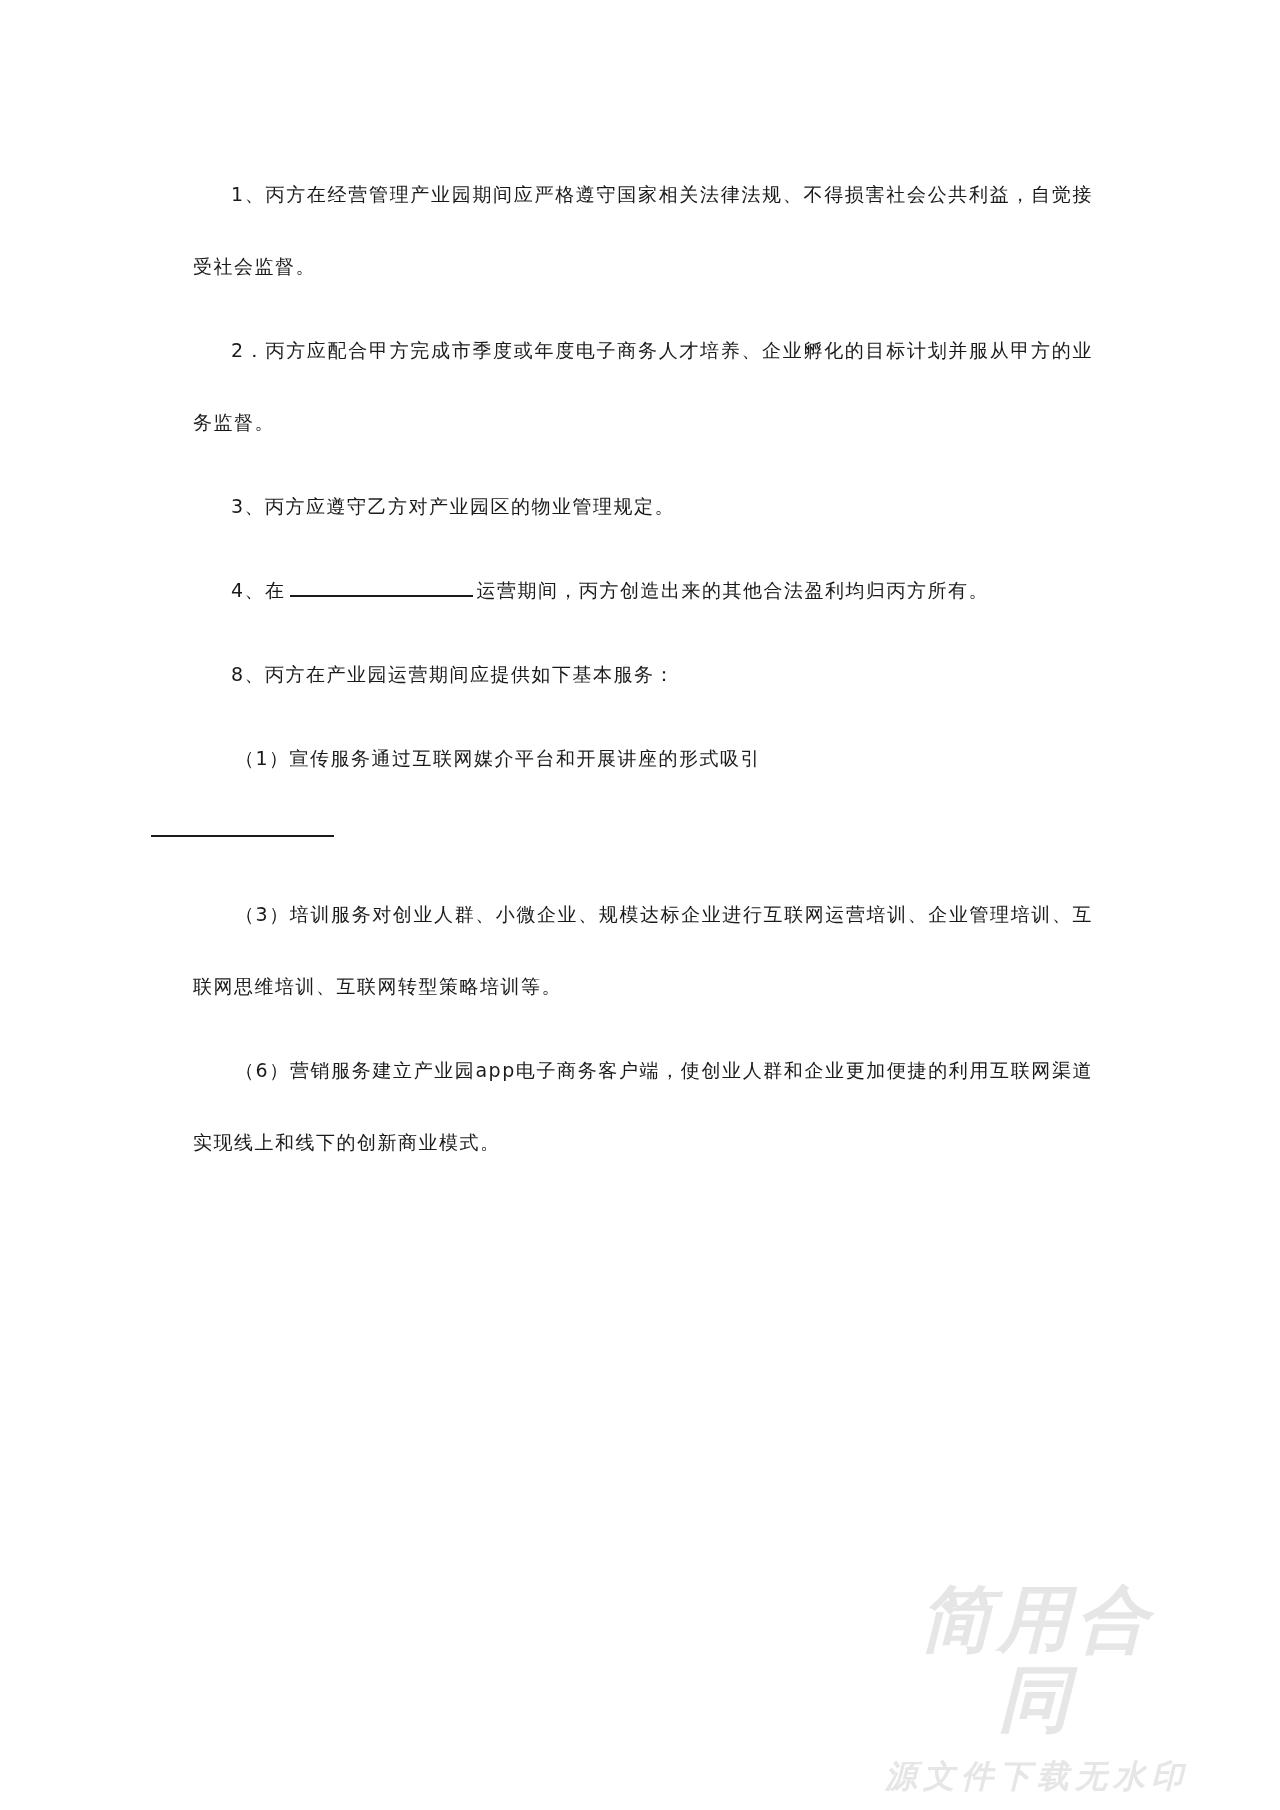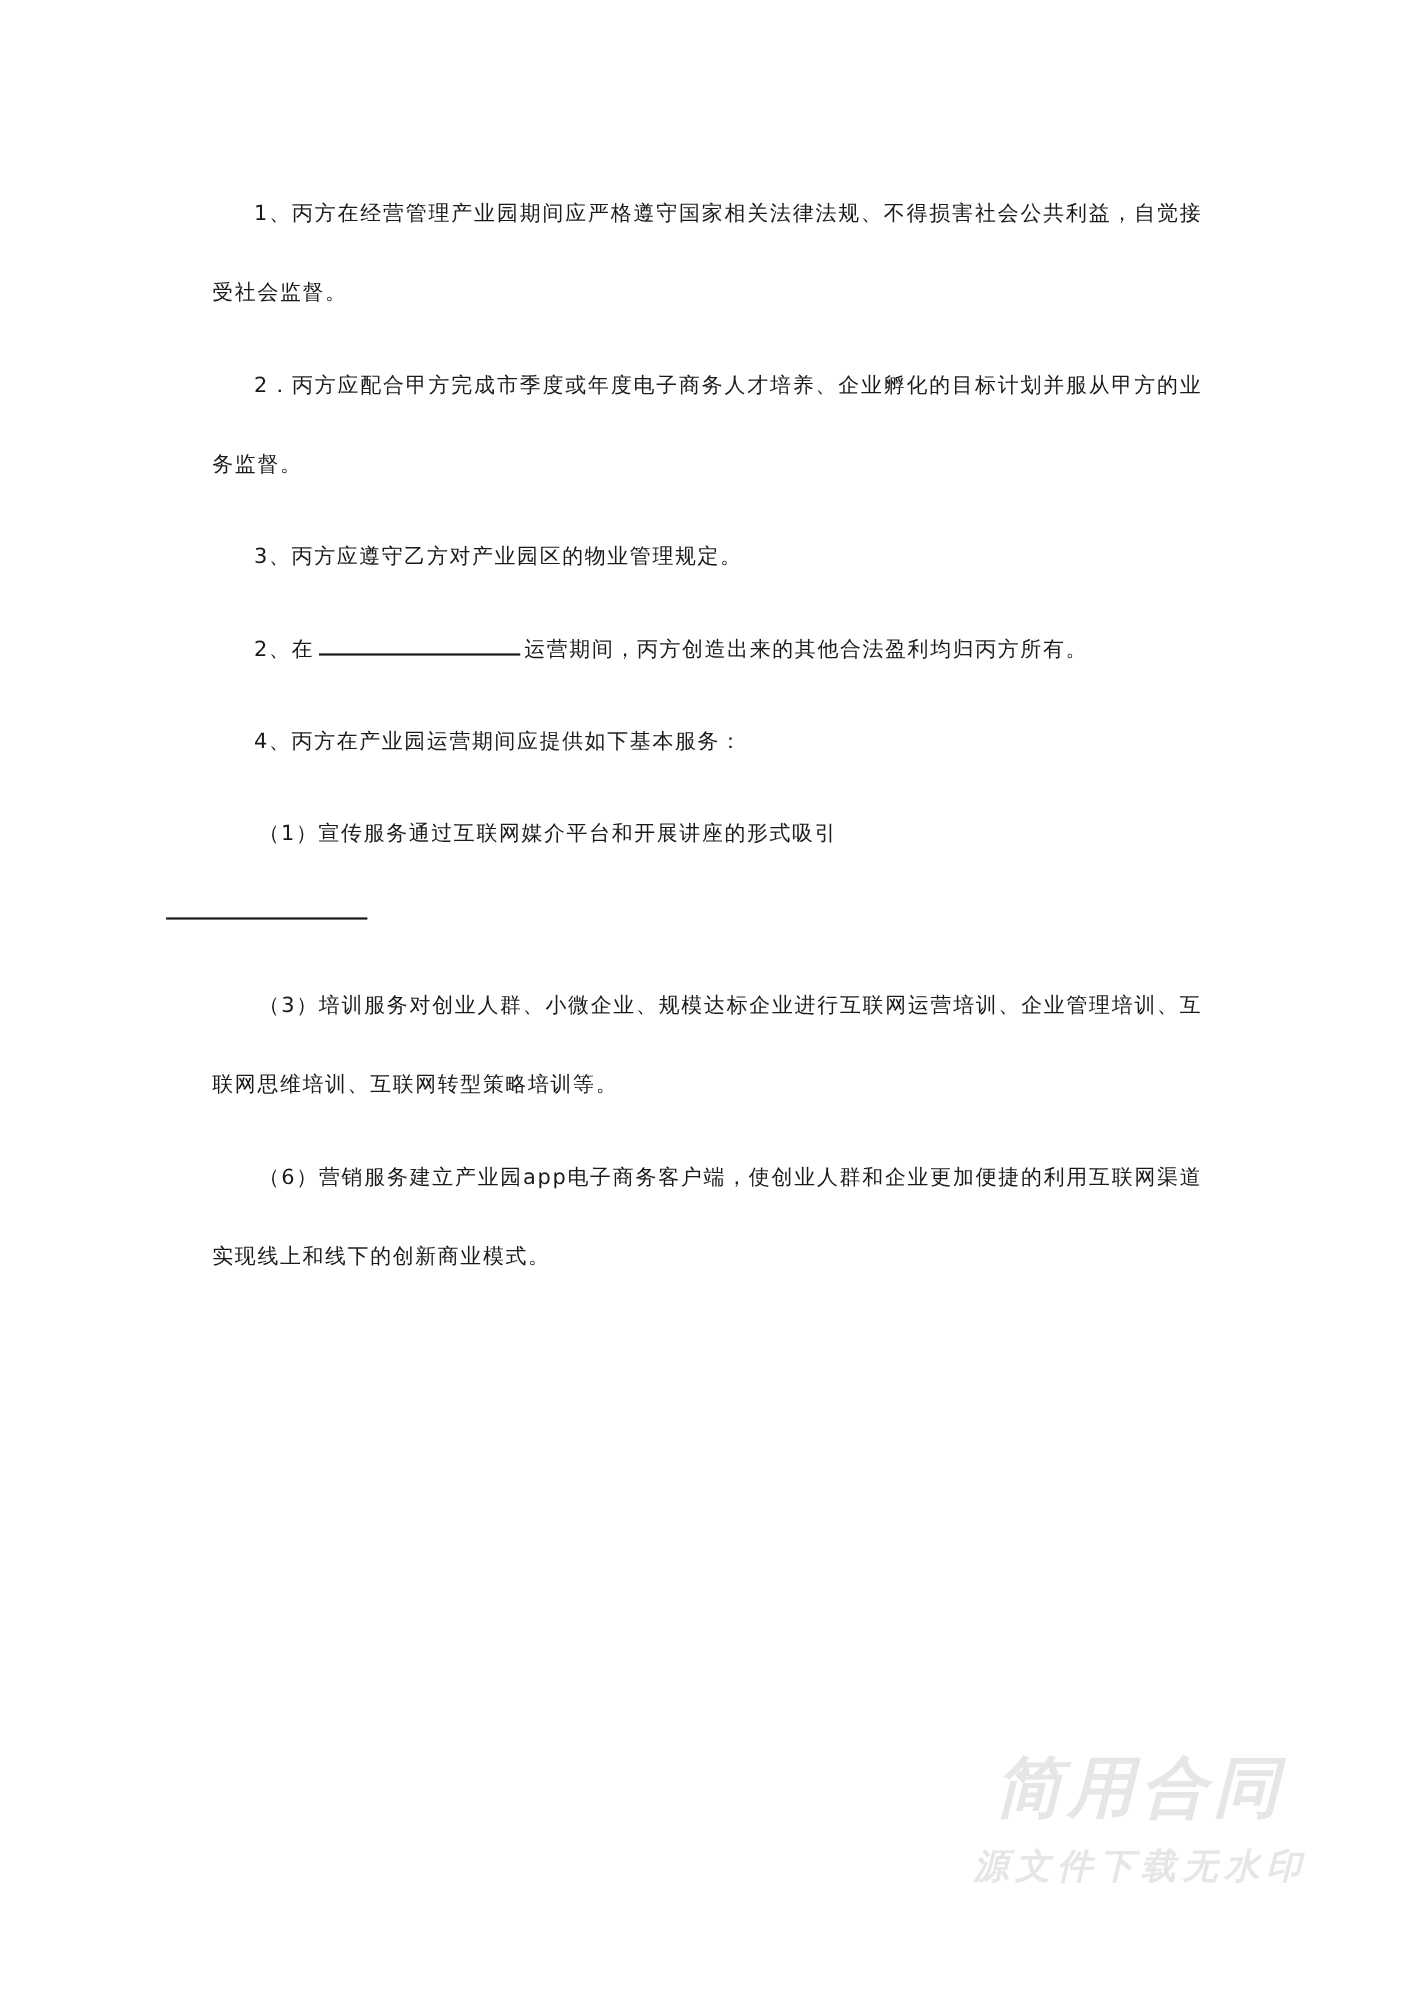--- a/index.html
+++ b/index.html
@@ -7,32 +7,32 @@
          font-family: "DejaVu Sans", "Liberation Sans", sans-serif; color: #1a1a1a; }
   .page { position: absolute; left: 193px; top: 158px; width: 900px; }
   .para { font-size: 19px; line-height: 72px; margin: 0 0 12px 0;
           text-align: justify; letter-spacing: 1.5px; }
   .indent { text-indent: 38px; }
   .indent2 { text-indent: 42px; }
   .blank { display: inline-block; border-bottom: 2px solid #1a1a1a; height: 1px;
            vertical-align: baseline; width: 183px; margin: 0 4px; }
   .watermark { position: absolute; left: 882px; top: 1585px; width: 310px;
                color: #e6e6e6; font-weight: bold; font-style: italic; text-align: center; }
-  .wm-main { font-size: 60px; letter-spacing: 6px; line-height: 80px; }
+  .wm-main { font-size: 72px; letter-spacing: 6px; line-height: 80px; font-family: Liberation Mono, monospace; }
   .wm-sub { font-size: 32px; letter-spacing: 6px; line-height: 50px; margin-top: 6px; }
 </style>
 </head>
 <body>
 
 <div class="page">
   <p class="para indent">1、丙方在经营管理产业园期间应严格遵守国家相关法律法规、不得损害社会公共利益，自觉接受社会监督。</p>
   <p class="para indent">2．丙方应配合甲方完成市季度或年度电子商务人才培养、企业孵化的目标计划并服从甲方的业务监督。</p>
   <p class="para indent">3、丙方应遵守乙方对产业园区的物业管理规定。</p>
-  <p class="para indent"><span>2、在</span><span class="blank"></span><span>运营期间，丙方创造出来的其他合法盈利均归丙方所有。</span></p>
-  <p class="para indent">4、丙方在产业园运营期间应提供如下基本服务：</p>
+  <p class="para indent"><span>4、在</span><span class="blank"></span><span>运营期间，丙方创造出来的其他合法盈利均归丙方所有。</span></p>
+  <p class="para indent">8、丙方在产业园运营期间应提供如下基本服务：</p>
   <p class="para indent2"><span>（1）宣传服务通过互联网媒介平台和开展讲座的形式吸引</span><br><span class="blank" style="margin-left:-42px;margin-right:4px;"></span></p>
   <p class="para indent2">（3）培训服务对创业人群、小微企业、规模达标企业进行互联网运营培训、企业管理培训、互联网思维培训、互联网转型策略培训等。</p>
   <p class="para indent2">（6）营销服务建立产业园app电子商务客户端，使创业人群和企业更加便捷的利用互联网渠道实现线上和线下的创新商业模式。</p>
 </div>
 
 <div class="watermark">
   <div class="wm-main">简用合同</div>
   <div class="wm-sub">源文件下载无水印</div>
 </div>
 

